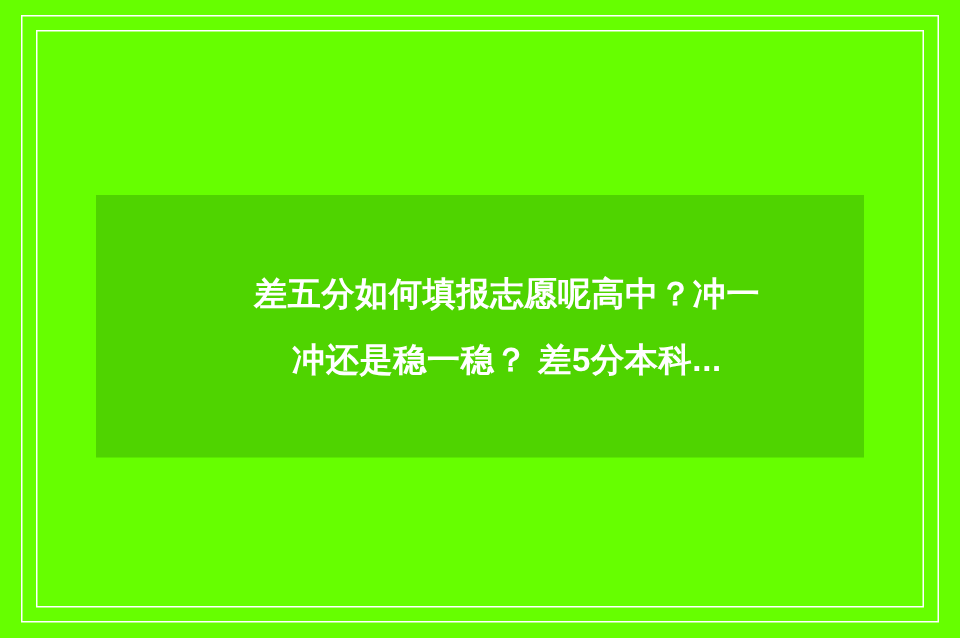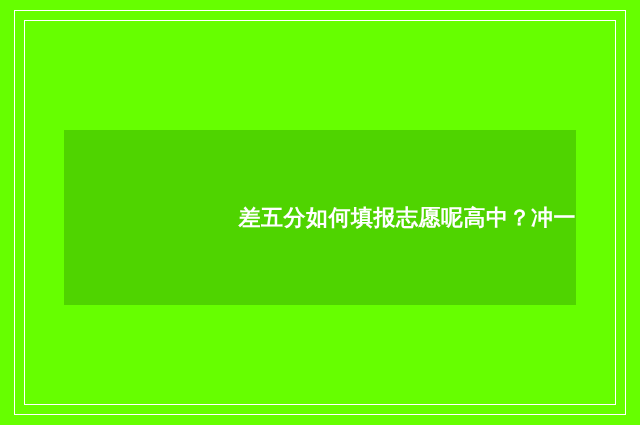--- a/index.html
+++ b/index.html
@@ -43,34 +43,35 @@
     position: absolute;
     left: 64px;
     top: 130px;
     width: 512px;
     height: 175px;
     background: #4fd400;
     box-sizing: border-box;
     display: flex;
     flex-direction: column;
     justify-content: center;
-    align-items: flex-end;
+    align-items: center;
   }
   .title-line {
     color: #ffffff;
     font-size: 22px;
     font-weight: bold;
     line-height: 44px;
     letter-spacing: 0.5px;
     padding-left: 36px;
     white-space: nowrap;
   }
 </style>
 </head>
 <body>
 
 <div class="canvas">
   <div class="frame-outer"></div>
   <div class="frame-inner"></div>
   <div class="text-panel">
     <div class="title-line">差五分如何填报志愿呢高中？冲一</div>
+    <div class="title-line">冲还是稳一稳？ 差5分本科...</div>
   </div>
 </div>
 
 </body></html>

